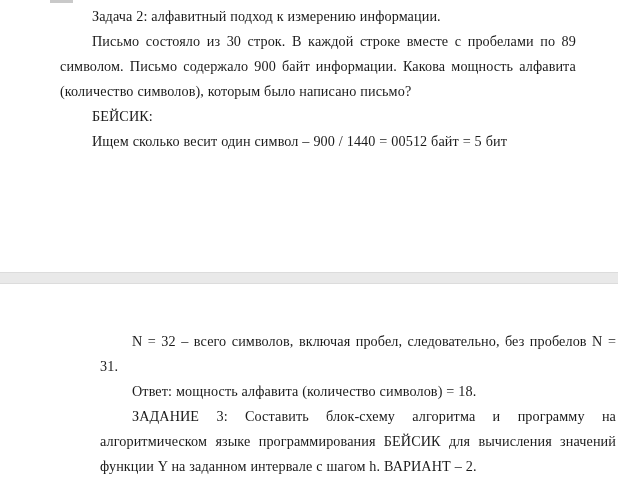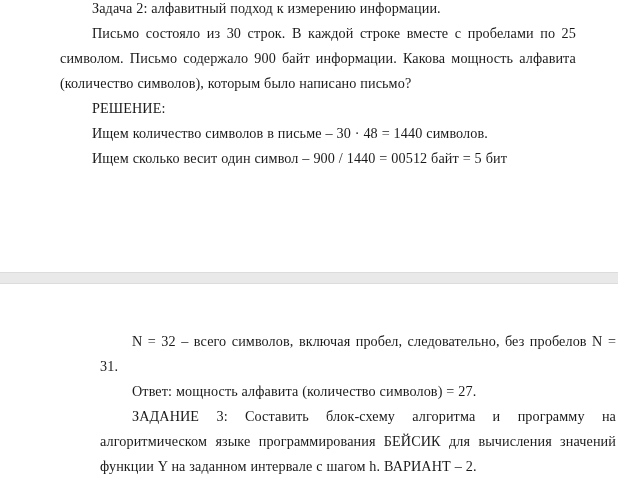--- a/index.html
+++ b/index.html
@@ -36,21 +36,21 @@
 
   
   .page {
     position: absolute;
     left: 0;
     width: 618px;
     background: #ffffff;
     box-sizing: border-box;
   }
   .page-one {
-    top: 0;
+    top: 8px;
     height: 272px;
   }
   .page-two {
     top: 284px;
     height: 196px;
     margin-left: 40px;
   }
 
   
   .page-gap {
@@ -101,39 +101,38 @@
 
 <div class="doc-viewer">
 
   <div class="top-artifact"></div>
 
   <div class="page page-one">
     <div class="text-column">
 
       <p class="para">Задача 2: алфавитный подход к измерению информации.</p>
 
-      <p class="para">Письмо состояло из 30 строк. В каждой строке вместе с пробелами по 25 символом. Письмо содержало 900 байт информации. Какова мощность алфавита (количество символов), которым было написано письмо?</p>
+      <p class="para">Письмо состояло из 30 строк. В каждой строке вместе с пробелами по 89 символом. Письмо содержало 900 байт информации. Какова мощность алфавита (количество символов), которым было написано письмо?</p>
 
-      <p class="para flush">РЕШЕНИЕ:</p>
+      <p class="para flush">БЕЙСИК:</p>
 
-      <p class="para flush">Ищем количество символов в письме – 30 · 48 = 1440 символов.</p>
 
       <p class="para flush">Ищем сколько весит один символ – 900 / 1440 = 00512 байт = 5 бит</p>
 
 
     </div>
   </div>
 
   <div class="page-gap"></div>
 
   <div class="page page-two">
     <div class="text-column">
 
       <p class="para">N = 32 – всего символов, включая пробел, следовательно, без пробелов N = 31.</p>
 
-      <p class="para flush">Ответ: мощность алфавита (количество символов) = 27.</p>
+      <p class="para flush">Ответ: мощность алфавита (количество символов) = 18.</p>
 
       <p class="para">ЗАДАНИЕ 3: Составить блок-схему алгоритма и программу на алгоритмическом языке программирования БЕЙСИК для вычисления значений функции Y на заданном интервале с шагом h. ВАРИАНТ – 2.</p>
 
     </div>
   </div>
 
 </div>
 
 </body></html>

